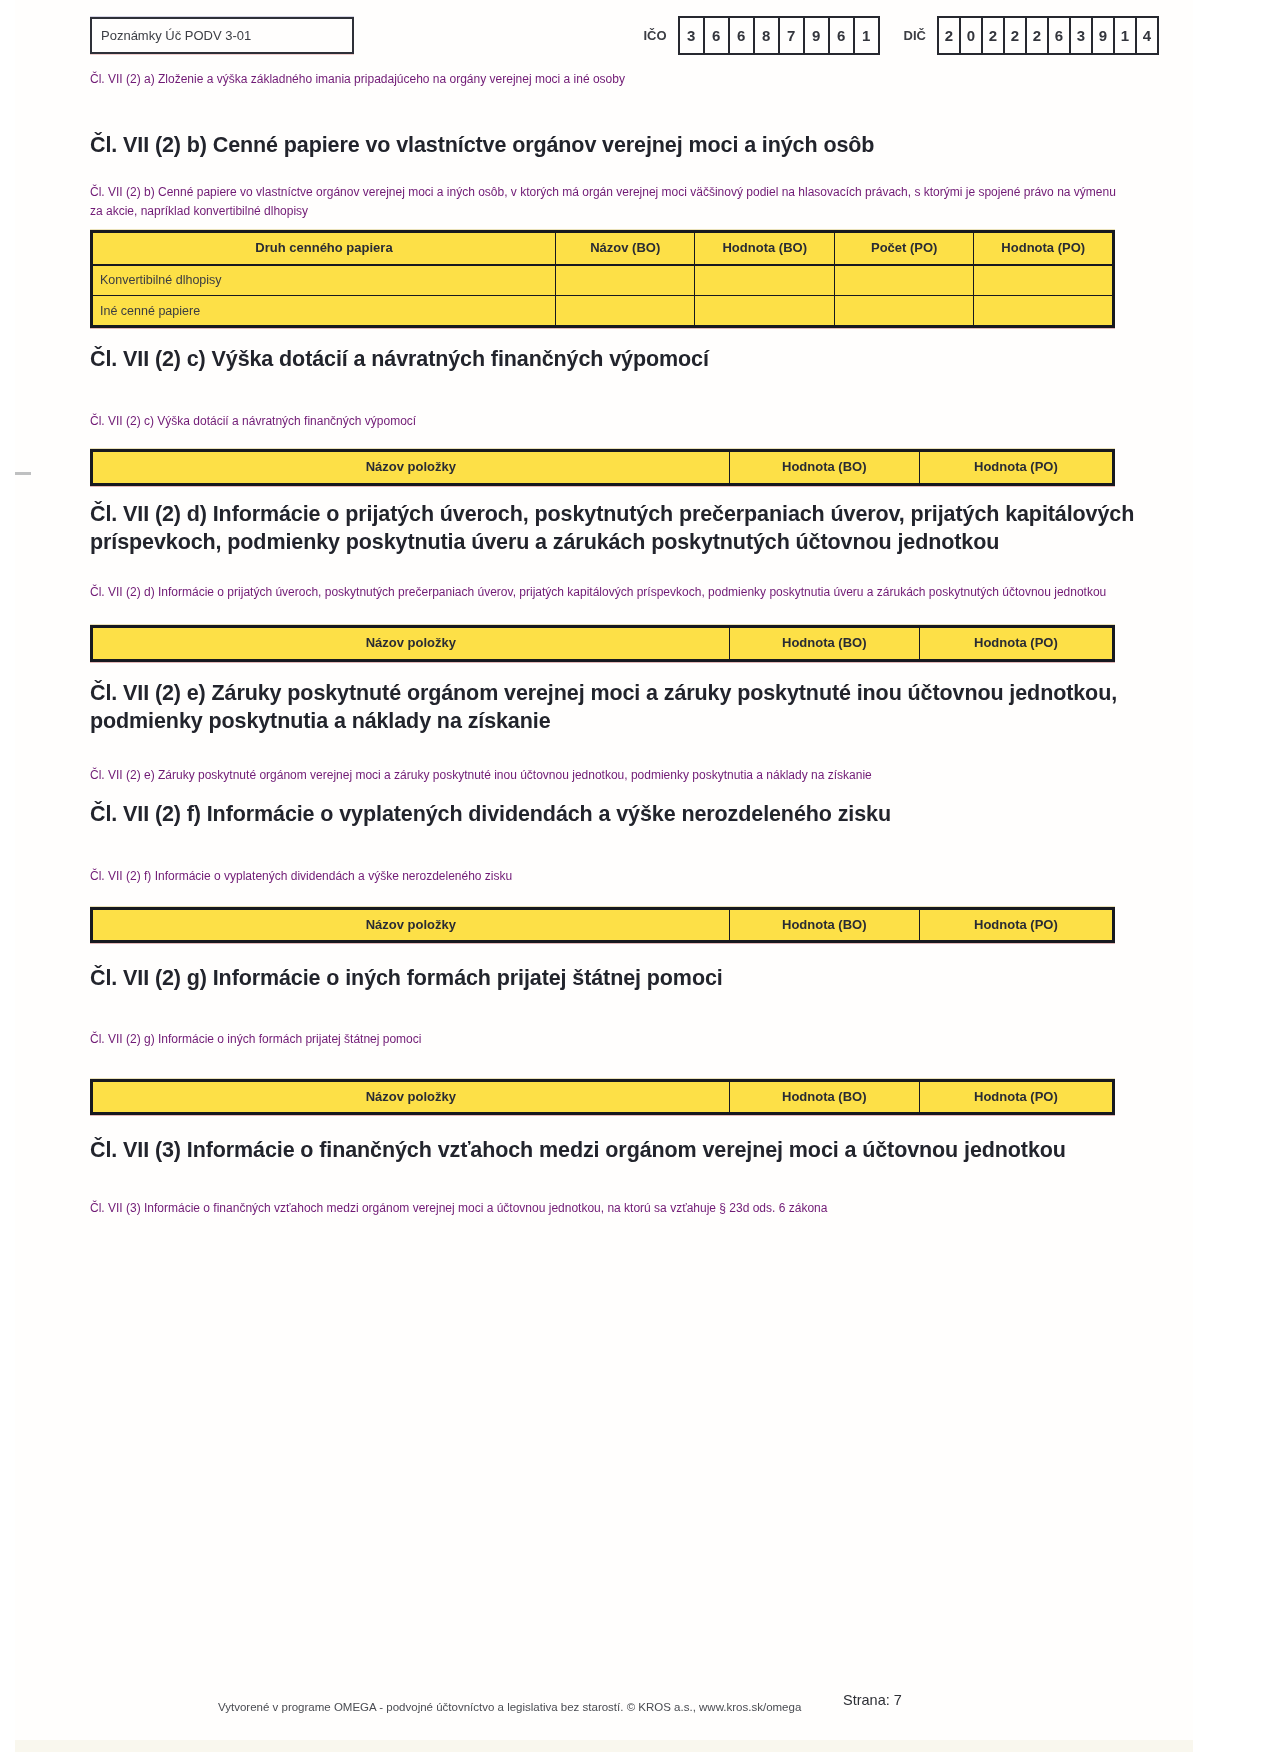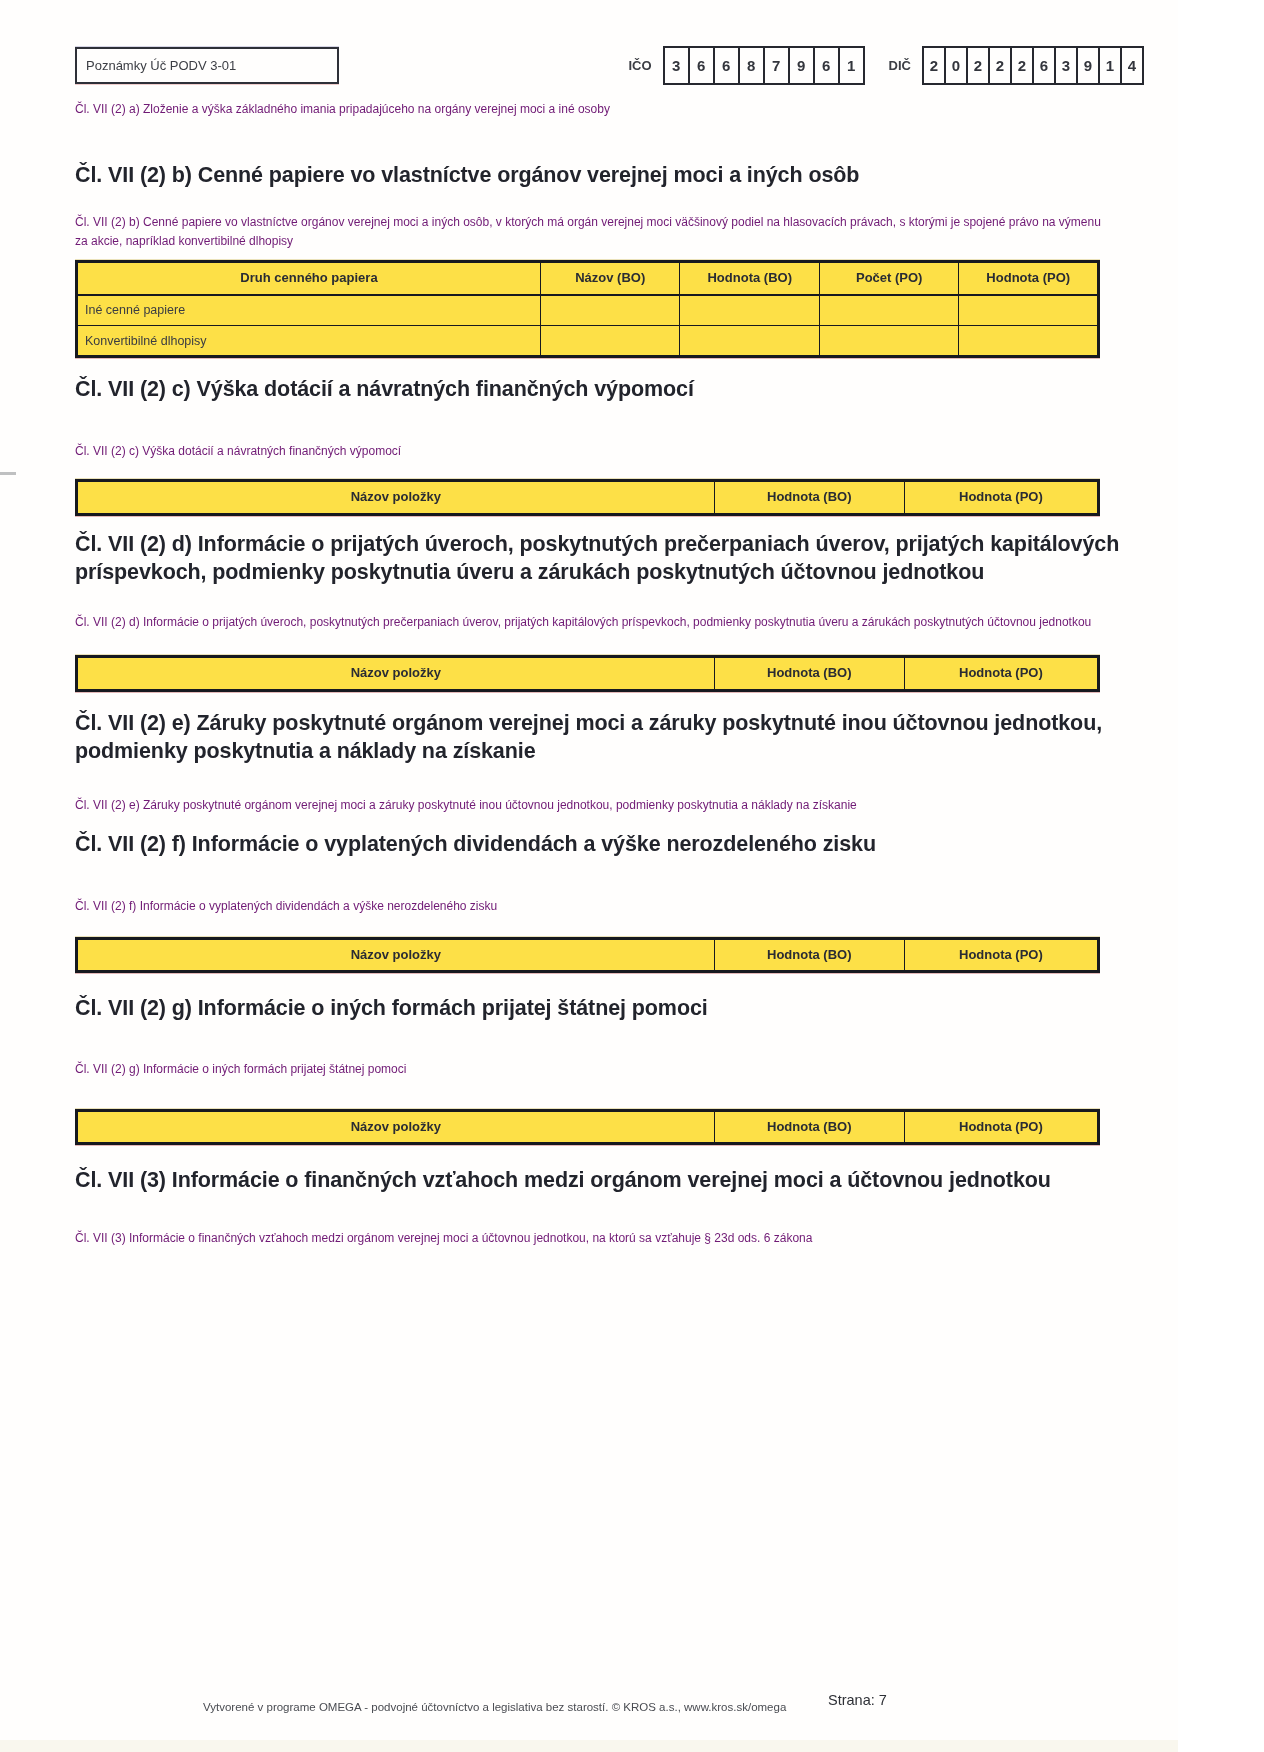--- a/index.html
+++ b/index.html
@@ -1,20 +1,20 @@
 <!DOCTYPE html>
 <html lang="sk"><head>
 <meta charset="utf-8">
 <style>
   * { margin:0; padding:0; box-sizing:border-box; }
   html,body { width:1264px; background:#ffffff; }
   body { font-family:"Liberation Sans", sans-serif; color:#2b2d33; }
   .page {
     position:relative; width:1178px; height:1752px; overflow:hidden;
-    background:#fffefd; padding:46px 34px 0 75px;
+    background:#fffefd; padding:16px 34px 0 75px;margin-left:15px;
   }
   .bottom-strip { position:absolute; left:0; bottom:0; width:100%; height:12px; background:#f9f7ee; }
   .edge-dash { position:absolute; left:0px; top:472px; width:16px; height:3px; background:#8a8c90; opacity:.55; }
 
   
   .doc-header { display:flex; align-items:center; }
   .form-title-box {
     width:264px; height:37px; border:2px solid #2e3038;
     display:flex; align-items:center; padding-left:9px;
     font-size:13px; color:#3c3e44;
@@ -134,28 +134,28 @@
       <tr>
         <th>Druh cenného papiera</th>
         <th>Názov (BO)</th>
         <th>Hodnota (BO)</th>
         <th>Počet (PO)</th>
         <th>Hodnota (PO)</th>
       </tr>
     </thead>
     <tbody>
       <tr>
+        <td>Konvertibilné dlhopisy</td>
+        <td></td>
+        <td></td>
+        <td></td>
+        <td></td>
+      </tr>
+      <tr>
         <td>Iné cenné papiere</td>
-        <td></td>
-        <td></td>
-        <td></td>
-        <td></td>
-      </tr>
-      <tr>
-        <td>Konvertibilné dlhopisy</td>
         <td></td>
         <td></td>
         <td></td>
         <td></td>
       </tr>
     </tbody>
   </table>
 
   <h2 class="h-c">Čl. VII (2) c) Výška dotácií a návratných finančných výpomocí</h2>
   <p class="note n-c">Čl. VII (2) c) Výška dotácií a návratných finančných výpomocí</p>

